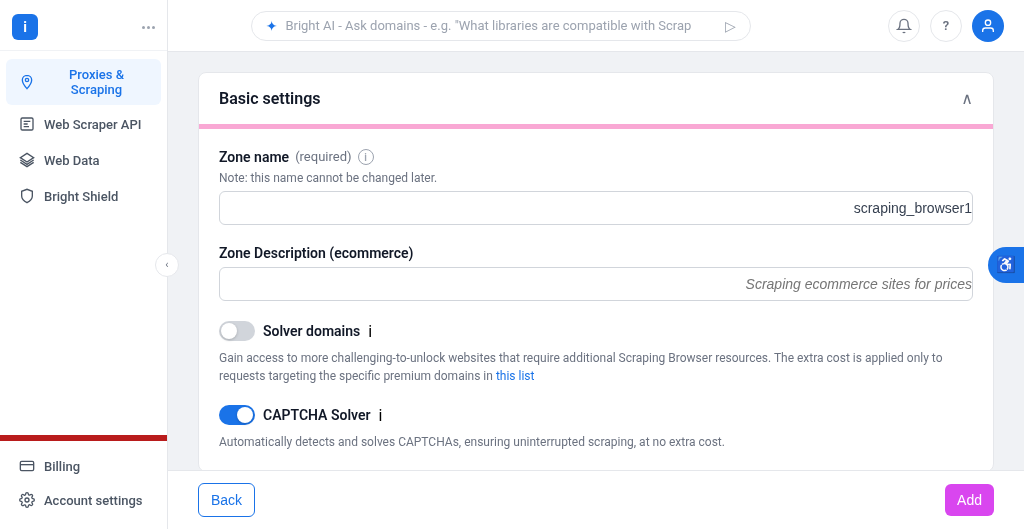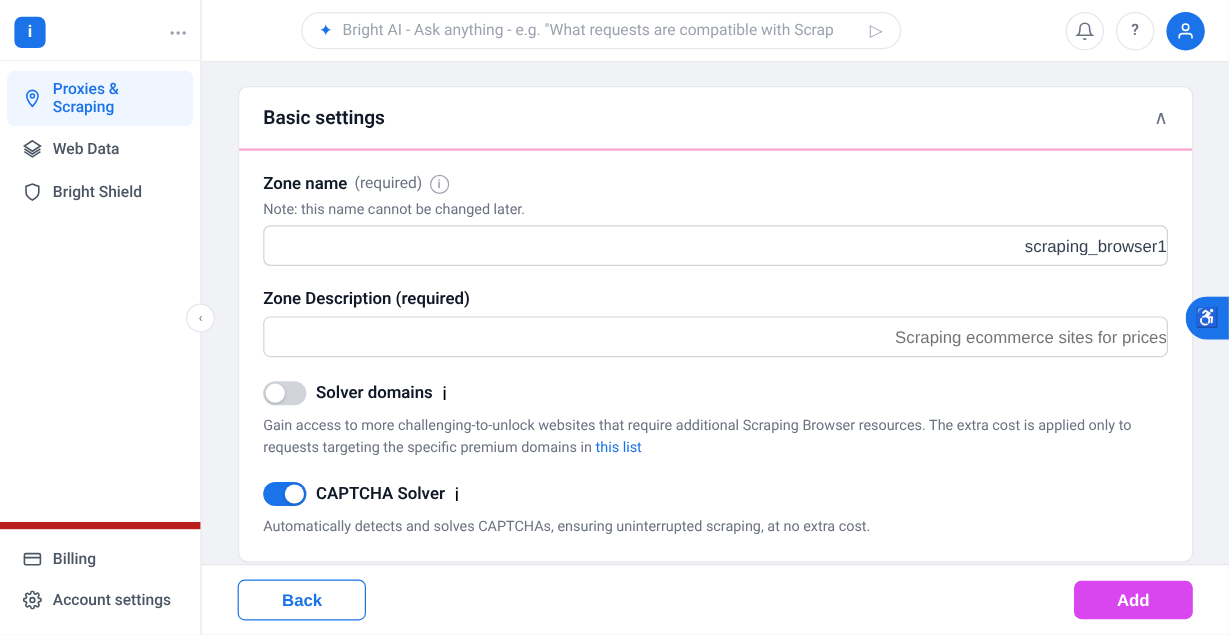--- a/index.html
+++ b/index.html
@@ -51,20 +51,21 @@
       cursor: pointer;
       border-radius: 6px;
       margin: 0 6px;
       color: #4b5563;
       font-size: 13px;
       font-weight: 500;
     }
     .nav-item.active {
       background: #eff6ff;
       color: #1a73e8;
+      text-align: center;
     }
     .nav-item .nav-icon {
       width: 18px; height: 18px;
       display: flex; align-items: center; justify-content: center;
       flex-shrink: 0;
     }
     .sidebar-bottom {
       padding: 8px 0 12px 0;
       border-top: 6px solid #b91c1c;
     }
@@ -139,21 +140,21 @@
     .card {
       background: #fff;
       border: 1px solid #e5e7eb;
       border-radius: 8px;
     }
     .card-header {
       display: flex;
       align-items: center;
       justify-content: space-between;
       padding: 16px 20px;
-      border-bottom: 2px solid #f9a8d4;
+      border-bottom: 5px solid #f9a8d4;
     }
     .card-header-title {
       font-size: 16px;
       font-weight: 600;
       color: #111827;
     }
     .card-body {
       padding: 20px;
       display: flex;
       flex-direction: column;
@@ -191,21 +192,21 @@
     .text-input {
       border: 1px solid #d1d5db;
       border-radius: 6px;
       padding: 8px 0;
       font-size: 14px;
       color: #374151;
       outline: none;
       width: 100%;
       text-align: right;
     }
-    .text-input.placeholder-style { color: #7f1d1d; }
+    .text-input.placeholder-style { color: #7f1d1d; font-style: italic; }
 
     
     .toggle-row {
       display: flex;
       flex-direction: column;
       gap: 8px;
     }
     .toggle-label-row {
       display: flex;
       align-items: center;
@@ -246,24 +247,24 @@
     
     .bottom-bar {
       background: #fff;
       border-top: 1px solid #e5e7eb;
       padding: 12px 30px;
       display: flex;
       align-items: center;
       justify-content: space-between;
     }
     .btn {
-      padding: 8px 36px;
+      padding: 8px 12px;
       border-radius: 6px;
       font-size: 14px;
-      font-weight: 700;
+      font-weight: 400;
       cursor: pointer;
       border: none;
     }
     .btn-outline {
       background: #fff;
       border: 1px solid #1a73e8;
       color: #1a73e8;
     }
     .btn-primary {
       background: #d946ef;
@@ -323,20 +324,29 @@
     <div class="nav-item active">
       <span class="nav-icon">
         <svg width="16" height="16" viewBox="0 0 24 24" fill="none" stroke="currentColor" stroke-width="2">
           <path d="M12 2C8.13 2 5 5.13 5 9c0 5.25 7 13 7 13s7-7.75 7-13c0-3.87-3.13-7-7-7z"></path>
           <circle cx="12" cy="9" r="2.5"></circle>
         </svg>
       </span>
       <span>Proxies &amp; Scraping</span>
     </div>
 
+    <div class="nav-item">
+      <span class="nav-icon">
+        <svg width="16" height="16" viewBox="0 0 24 24" fill="none" stroke="currentColor" stroke-width="2">
+          <rect x="3" y="3" width="18" height="18" rx="2"></rect>
+          <path d="M7 8h10M7 12h6M7 16h8"></path>
+        </svg>
+      </span>
+      <span>Web Scraper API</span>
+    </div>
 
     <div class="nav-item">
       <span class="nav-icon">
         <svg width="16" height="16" viewBox="0 0 24 24" fill="none" stroke="currentColor" stroke-width="2">
           <polygon points="12 2 22 8.5 12 15 2 8.5 12 2"></polygon>
           <polyline points="2 15.5 12 22 22 15.5"></polyline>
           <polyline points="2 12 12 18.5 22 12"></polyline>
         </svg>
       </span>
       <span>Web Data</span>
@@ -374,21 +384,21 @@
       <span>Account settings</span>
     </div>
   </div>
 </div>
 
 <div class="main">
 
   <div class="topbar">
     <div class="search-bar">
       <span style="color:#1a73e8; font-size:14px;">✦</span>
-      <span style="flex:1;overflow:hidden;text-overflow:ellipsis;white-space:nowrap;">Bright AI - Ask anything - e.g. "What requests are compatible with Scrap</span>
+      <span style="flex:1;overflow:hidden;text-overflow:ellipsis;white-space:nowrap;">Bright AI - Ask domains - e.g. "What libraries are compatible with Scrap</span>
       <span style="font-size:14px; color:#9ca3af;">▷</span>
     </div>
     <div class="topbar-icons">
       <div class="topbar-icon-btn">
         <svg width="16" height="16" viewBox="0 0 24 24" fill="none" stroke="currentColor" stroke-width="2">
           <path d="M18 8A6 6 0 0 0 6 8c0 7-3 9-3 9h18s-3-2-3-9"></path>
           <path d="M13.73 21a2 2 0 0 1-3.46 0"></path>
         </svg>
       </div>
       <div class="topbar-icon-btn">
@@ -415,21 +425,21 @@
           <div class="field-label">
             <span>Zone name</span>
             <span class="required-tag">(required)</span>
             <span class="info-icon">i</span>
           </div>
           <div class="field-note">Note: this name cannot be changed later.</div>
           <input class="text-input" type="text" value="scraping_browser1" style="">
         </div>
 
         <div class="field-group">
-          <div class="field-label">Zone Description (required)</div>
+          <div class="field-label">Zone Description (ecommerce)</div>
           <input class="text-input placeholder-style" type="text" placeholder="Scraping ecommerce sites for prices" style="">
         </div>
 
         <div class="toggle-row">
           <div class="toggle-label-row">
             <div class="toggle"></div>
             <span class="toggle-text">Solver domains</span>
             <span class="info-icon">i</span>
           </div>
           <div class="toggle-desc">

